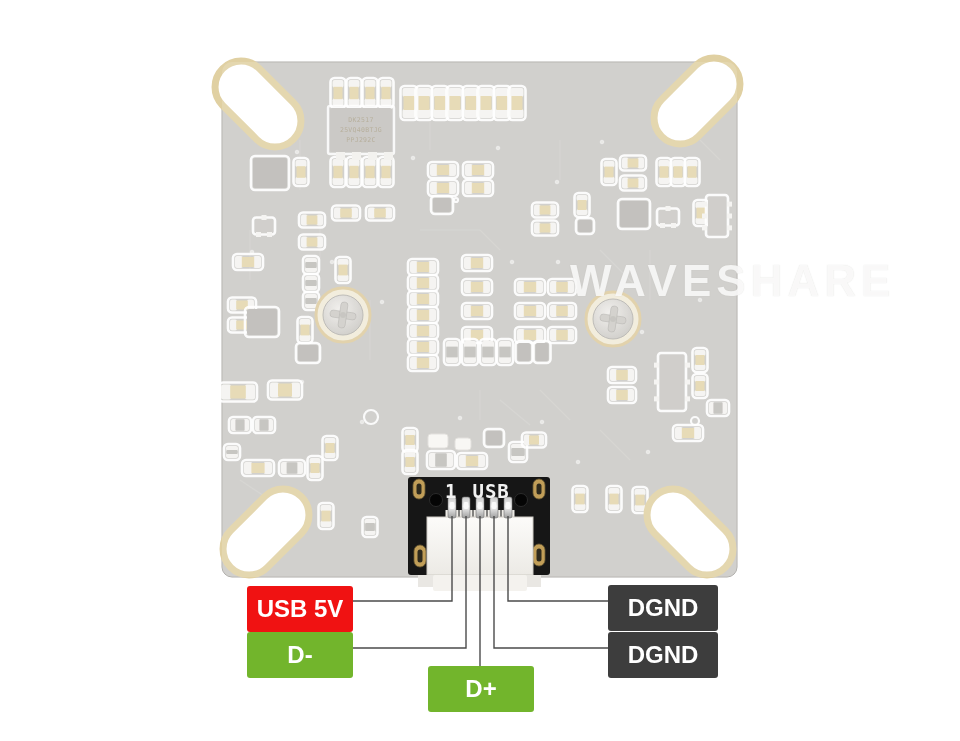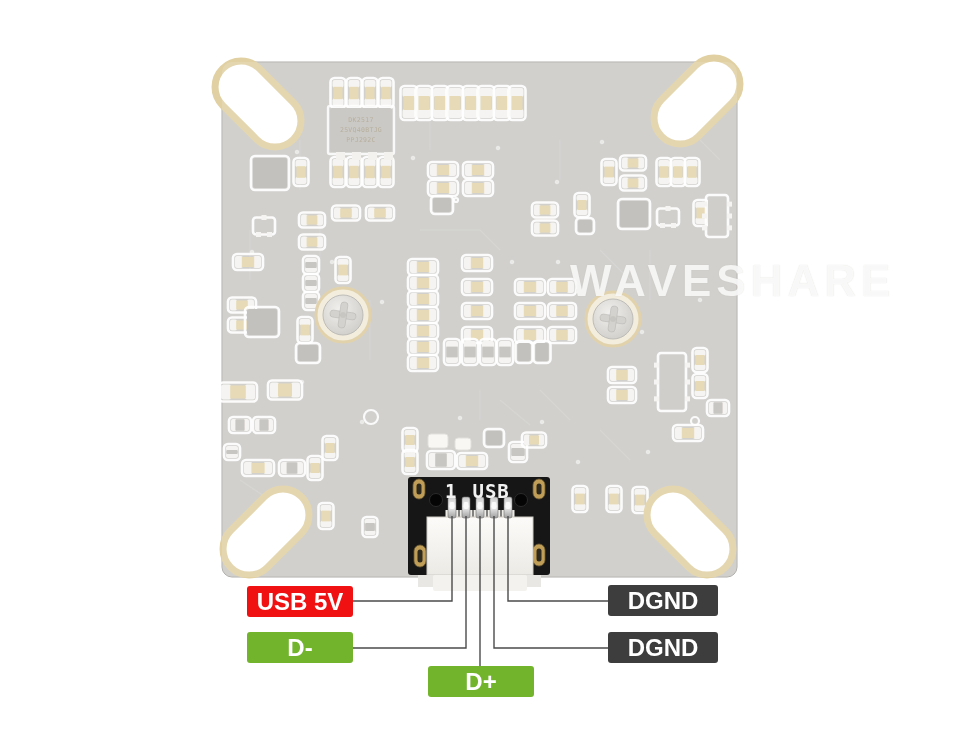--- a/index.html
+++ b/index.html
@@ -12,21 +12,21 @@
        color:rgba(255,255,255,0.82);
        text-shadow:0 0 1px rgba(172,170,164,0.45);
        white-space:nowrap;pointer-events:none;}
   .connector-label{position:absolute;left:445px;top:480px;z-index:2;
        display:flex;gap:15px;align-items:center;
        font-family:"DejaVu Sans Mono",monospace;font-weight:bold;
        font-size:19px;color:#f2f2f2;letter-spacing:1px;}
   .chip-text{position:absolute;left:331px;top:115px;width:60px;z-index:2;
        font-family:"DejaVu Sans Mono",monospace;font-size:6.5px;line-height:10px;
        text-align:center;color:#b5ad99;opacity:0.9;letter-spacing:0.3px;}
-  .pin-label{position:absolute;width:106px;height:31px;border-radius:3px;
+  .pin-label{position:absolute;width:106px;height:46px;border-radius:3px;
        color:#ffffff;font-weight:bold;font-size:24px;z-index:3;
        display:flex;align-items:center;justify-content:center;}
   #label-usb5v{left:247px;top:586px;}
   #label-dminus{left:247px;top:632px;}
   #label-dplus{left:428px;top:666px;}
   #label-dgnd1{left:608px;top:585px;width:110px;}
   #label-dgnd2{left:608px;top:632px;width:110px;}
 </style>
 </head>
 <body>

